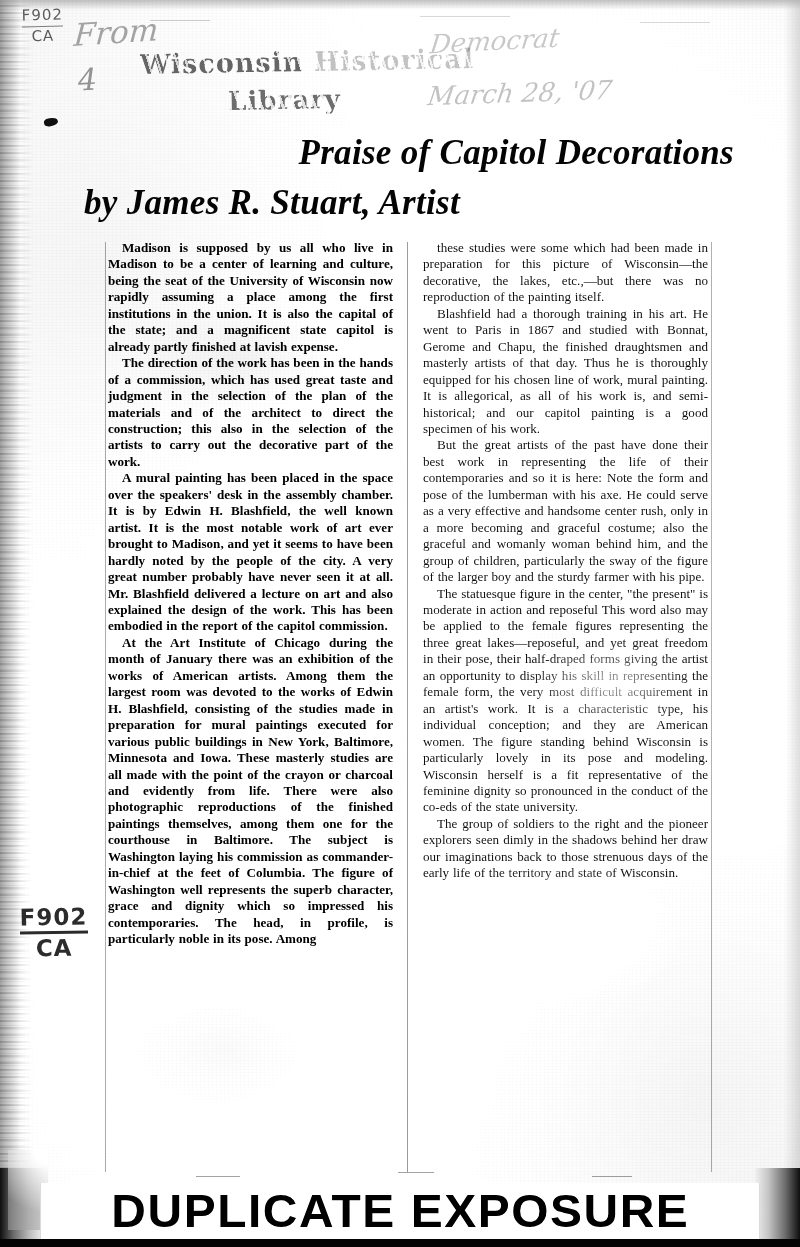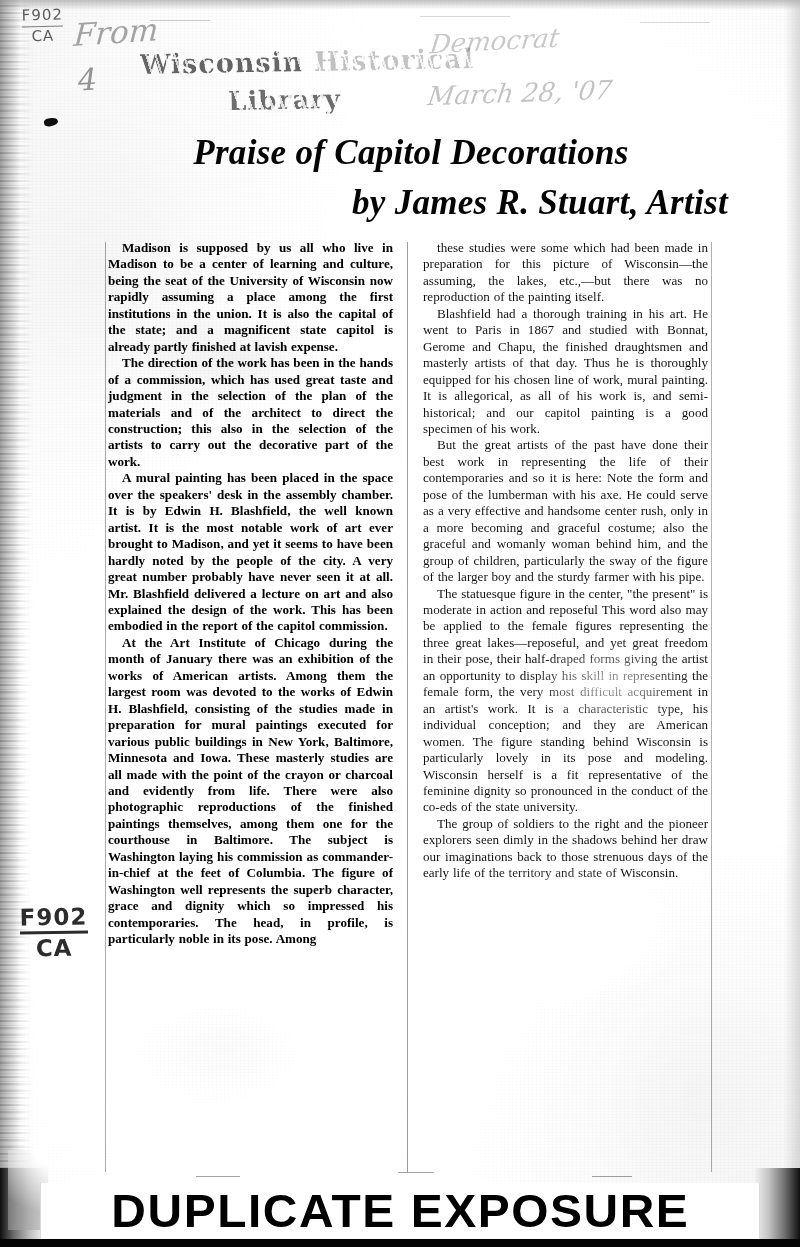--- a/index.html
+++ b/index.html
@@ -158,22 +158,22 @@
     left: 84px; top: 128px;
     width: 650px;
     color: #111;
     font-family: "Liberation Serif", "DejaVu Serif", serif;
     font-style: italic;
     font-weight: 700;
     font-size: 35px;
     line-height: 1.42;
     letter-spacing: .3px;
   }
-  #headline .l1 { display: block; text-align: center; padding-left: 4px; }
-  #headline .l2 { display: block; text-align: right; padding-right: 6px; }
+  #headline .l1 { display: block; text-align: right; padding-left: 4px; }
+  #headline .l2 { display: block; text-align: left; padding-right: 6px; }
 
   
   #clipping {
     position: absolute;
     left: 108px; top: 240px;
     width: 600px; height: 935px;
   }
   #clipping::before {   
     content: "";
     position: absolute;
@@ -329,21 +329,21 @@
     <div class="gutter-rule"></div>
 
     <div class="col" id="col-left">
       <p>Madison is supposed by us all who live in Madison to be a center of learning and culture, being the seat of the University of Wisconsin now rapidly assuming a place among the first institutions in the union. It is also the capital of the state; and a magnificent state capitol is already partly finished at lavish expense.</p>
       <p>The direction of the work has been in the hands of a commission, which has used great taste and judgment in the selection of the plan of the materials and of the architect to direct the construction; this also in the selection of the artists to carry out the decorative part of the work.</p>
       <p>A mural painting has been placed in the space over the speakers' desk in the assembly chamber. It is by Edwin H. Blashfield, the well known artist. It is the most notable work of art ever brought to Madison, and yet it seems to have been hardly noted by the people of the city. A very great number probably have never seen it at all. Mr. Blashfield delivered a lecture on art and also explained the design of the work. This has been embodied in the report of the capitol commission.</p>
       <p>At the Art Institute of Chicago during the month of January there was an exhibition of the works of American artists. Among them the largest room was devoted to the works of Edwin H. Blashfield, consisting of the studies made in preparation for mural paintings executed for various public buildings in New York, Baltimore, Minnesota and Iowa. These masterly studies are all made with the point of the crayon or charcoal and evidently from life. There were also photographic reproductions of the finished paintings themselves, among them one for the courthouse in Baltimore. The subject is Washington laying his commission as commander-in-chief at the feet of Columbia. The figure of Washington well represents the superb character, grace and dignity which so impressed his contemporaries. The head, in profile, is particularly noble in its pose. Among</p>
     </div>
 
     <div class="col" id="col-right">
-      <p>these studies were some which had been made in preparation for this picture of Wisconsin—the assuming, the lakes, etc.,—but there was no reproduction of the painting itself.</p>
+      <p>these studies were some which had been made in preparation for this picture of Wisconsin—the decorative, the lakes, etc.,—but there was no reproduction of the painting itself.</p>
       <p>Blashfield had a thorough training in his art. He went to Paris in 1867 and studied with Bonnat, Gerome and Chapu, the finished draughtsmen and masterly artists of that day. Thus he is thoroughly equipped for his chosen line of work, mural painting. It is allegorical, as all of his work is, and semi-historical; and our capitol painting is a good specimen of his work.</p>
       <p>But the great artists of the past have done their best work in representing the life of their contemporaries and so it is here: Note the form and pose of the lumberman with his axe. He could serve as a very effective and handsome center rush, only in a more becoming and graceful costume; also the graceful and womanly woman behind him, and the group of children, particularly the sway of the figure of the larger boy and the sturdy farmer with his pipe.</p>
       <p>The statuesque figure in the center, "the present" is moderate in action and reposeful This word also may be applied to the female figures representing the three great lakes—reposeful, and yet great freedom in their pose, their half-draped forms giving the artist an opportunity to display his skill in representing the female form, the very most difficult acquirement in an artist's work. It is a characteristic type, his individual conception; and they are American women. The figure standing behind Wisconsin is particularly lovely in its pose and modeling. Wisconsin herself is a fit representative of the feminine dignity so pronounced in the conduct of the co-eds of the state university.</p>
       <p>The group of soldiers to the right and the pioneer explorers seen dimly in the shadows behind her draw our imaginations back to those strenuous days of the early life of the territory and state of Wisconsin.</p>
     </div>
   </div>
 
   <div class="blotch b1"></div>
   <div class="blotch b2"></div>
   <div class="blotch b3"></div>

